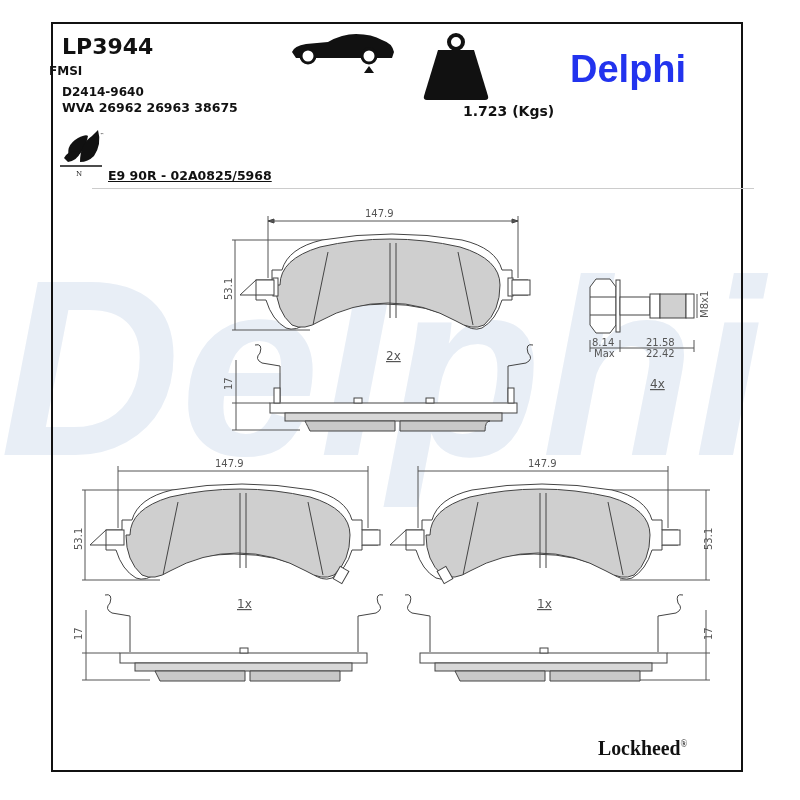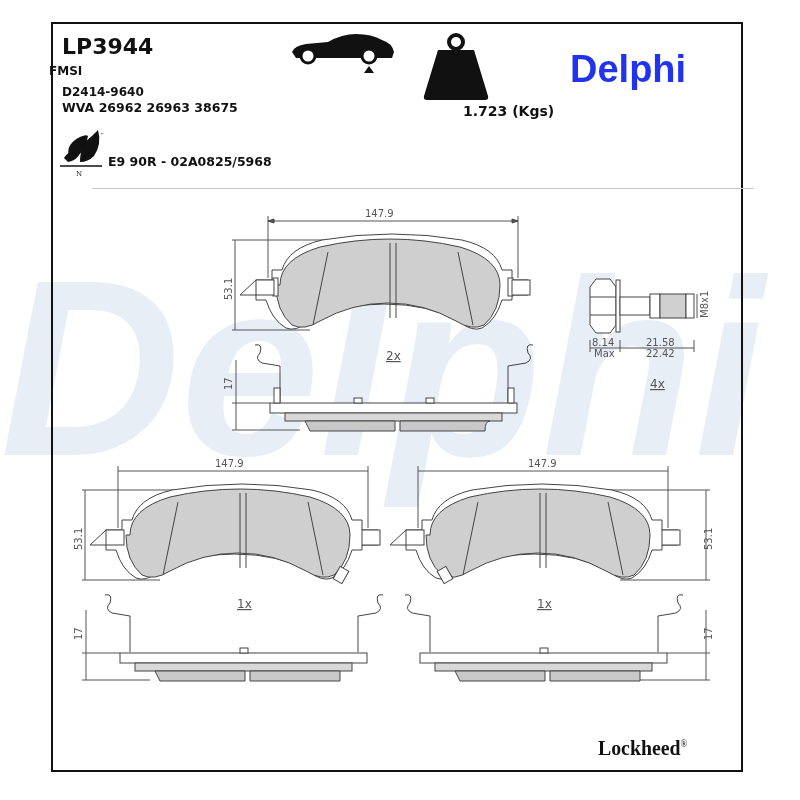--- a/index.html
+++ b/index.html
@@ -3,21 +3,21 @@
 <meta charset="utf-8">
 <style>
   html,body{margin:0;padding:0;background:#fff;}
   body{width:800px;height:800px;position:relative;overflow:hidden;font-family:"DejaVu Sans",sans-serif;}
   .frame{position:absolute;left:51px;top:22px;width:688px;height:746px;border:2px solid #111;box-sizing:content-box;}
   .txt{position:absolute;color:#111;font-weight:bold;white-space:nowrap;}
   #part-number{left:62px;top:34px;font-size:22px;}
   #fmsi-label{left:49px;top:64px;font-size:12px;}
   #fmsi-code{left:62px;top:85px;font-size:12px;}
   #wva-line{left:62px;top:100px;font-size:12.5px;}
-  #approval{left:108px;top:154px;font-size:12.5px;}
+  #approval{left:108px;top:168px;font-size:12.5px;text-decoration:underline;}
   #weight-text{left:415px;top:103px;font-size:14px;margin-left:48px;}
   #delphi-logo{left:570px;top:48px;font-family:"Liberation Sans",sans-serif;font-size:38px;font-weight:bold;color:#2233ee;letter-spacing:0px;}
   #lockheed-logo{left:598px;top:735px;font-family:"Liberation Serif",serif;font-size:22px;font-weight:bold;color:#111;transform:scaleX(0.9);transform-origin:left;}
   .sep{position:absolute;left:92px;top:188px;width:662px;height:1px;background:#ccc;}
   svg.draw{position:absolute;left:0;top:0;}
   .dim{font-family:"DejaVu Sans",sans-serif;font-size:10px;fill:#555;}
   .qty{font-family:"DejaVu Sans",sans-serif;font-size:12px;fill:#555;}
 </style>
 </head>
 <body>

